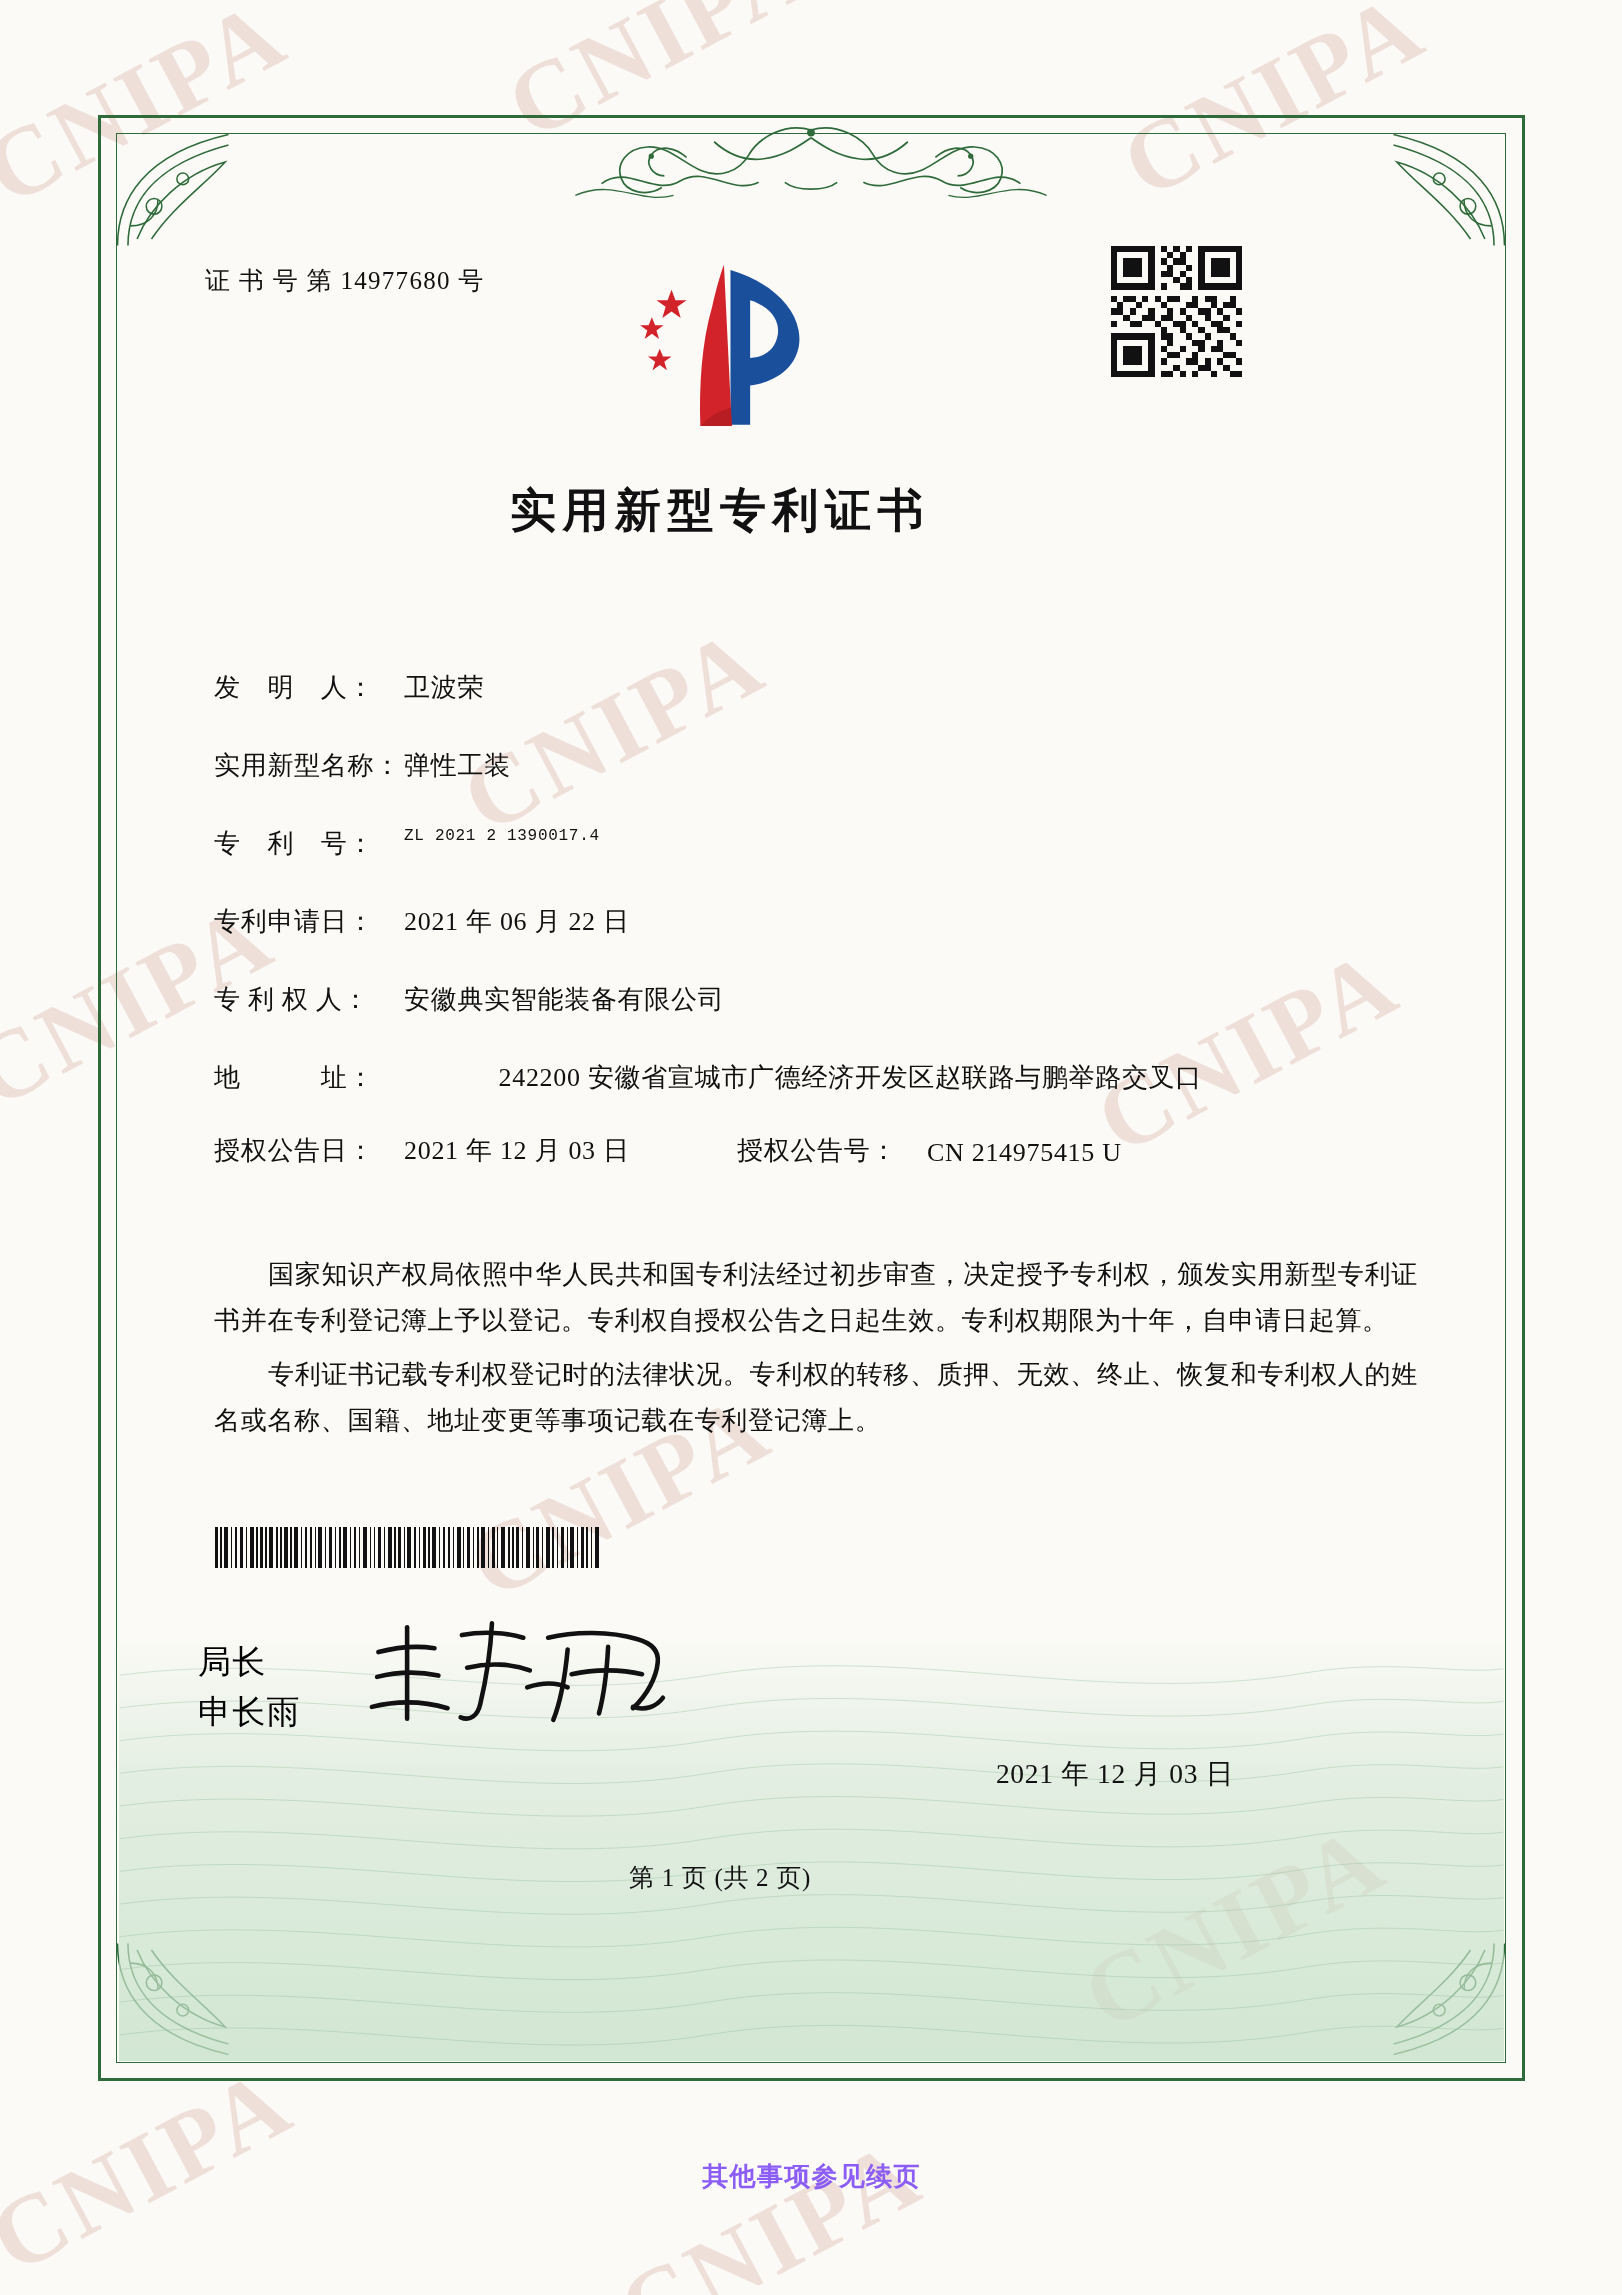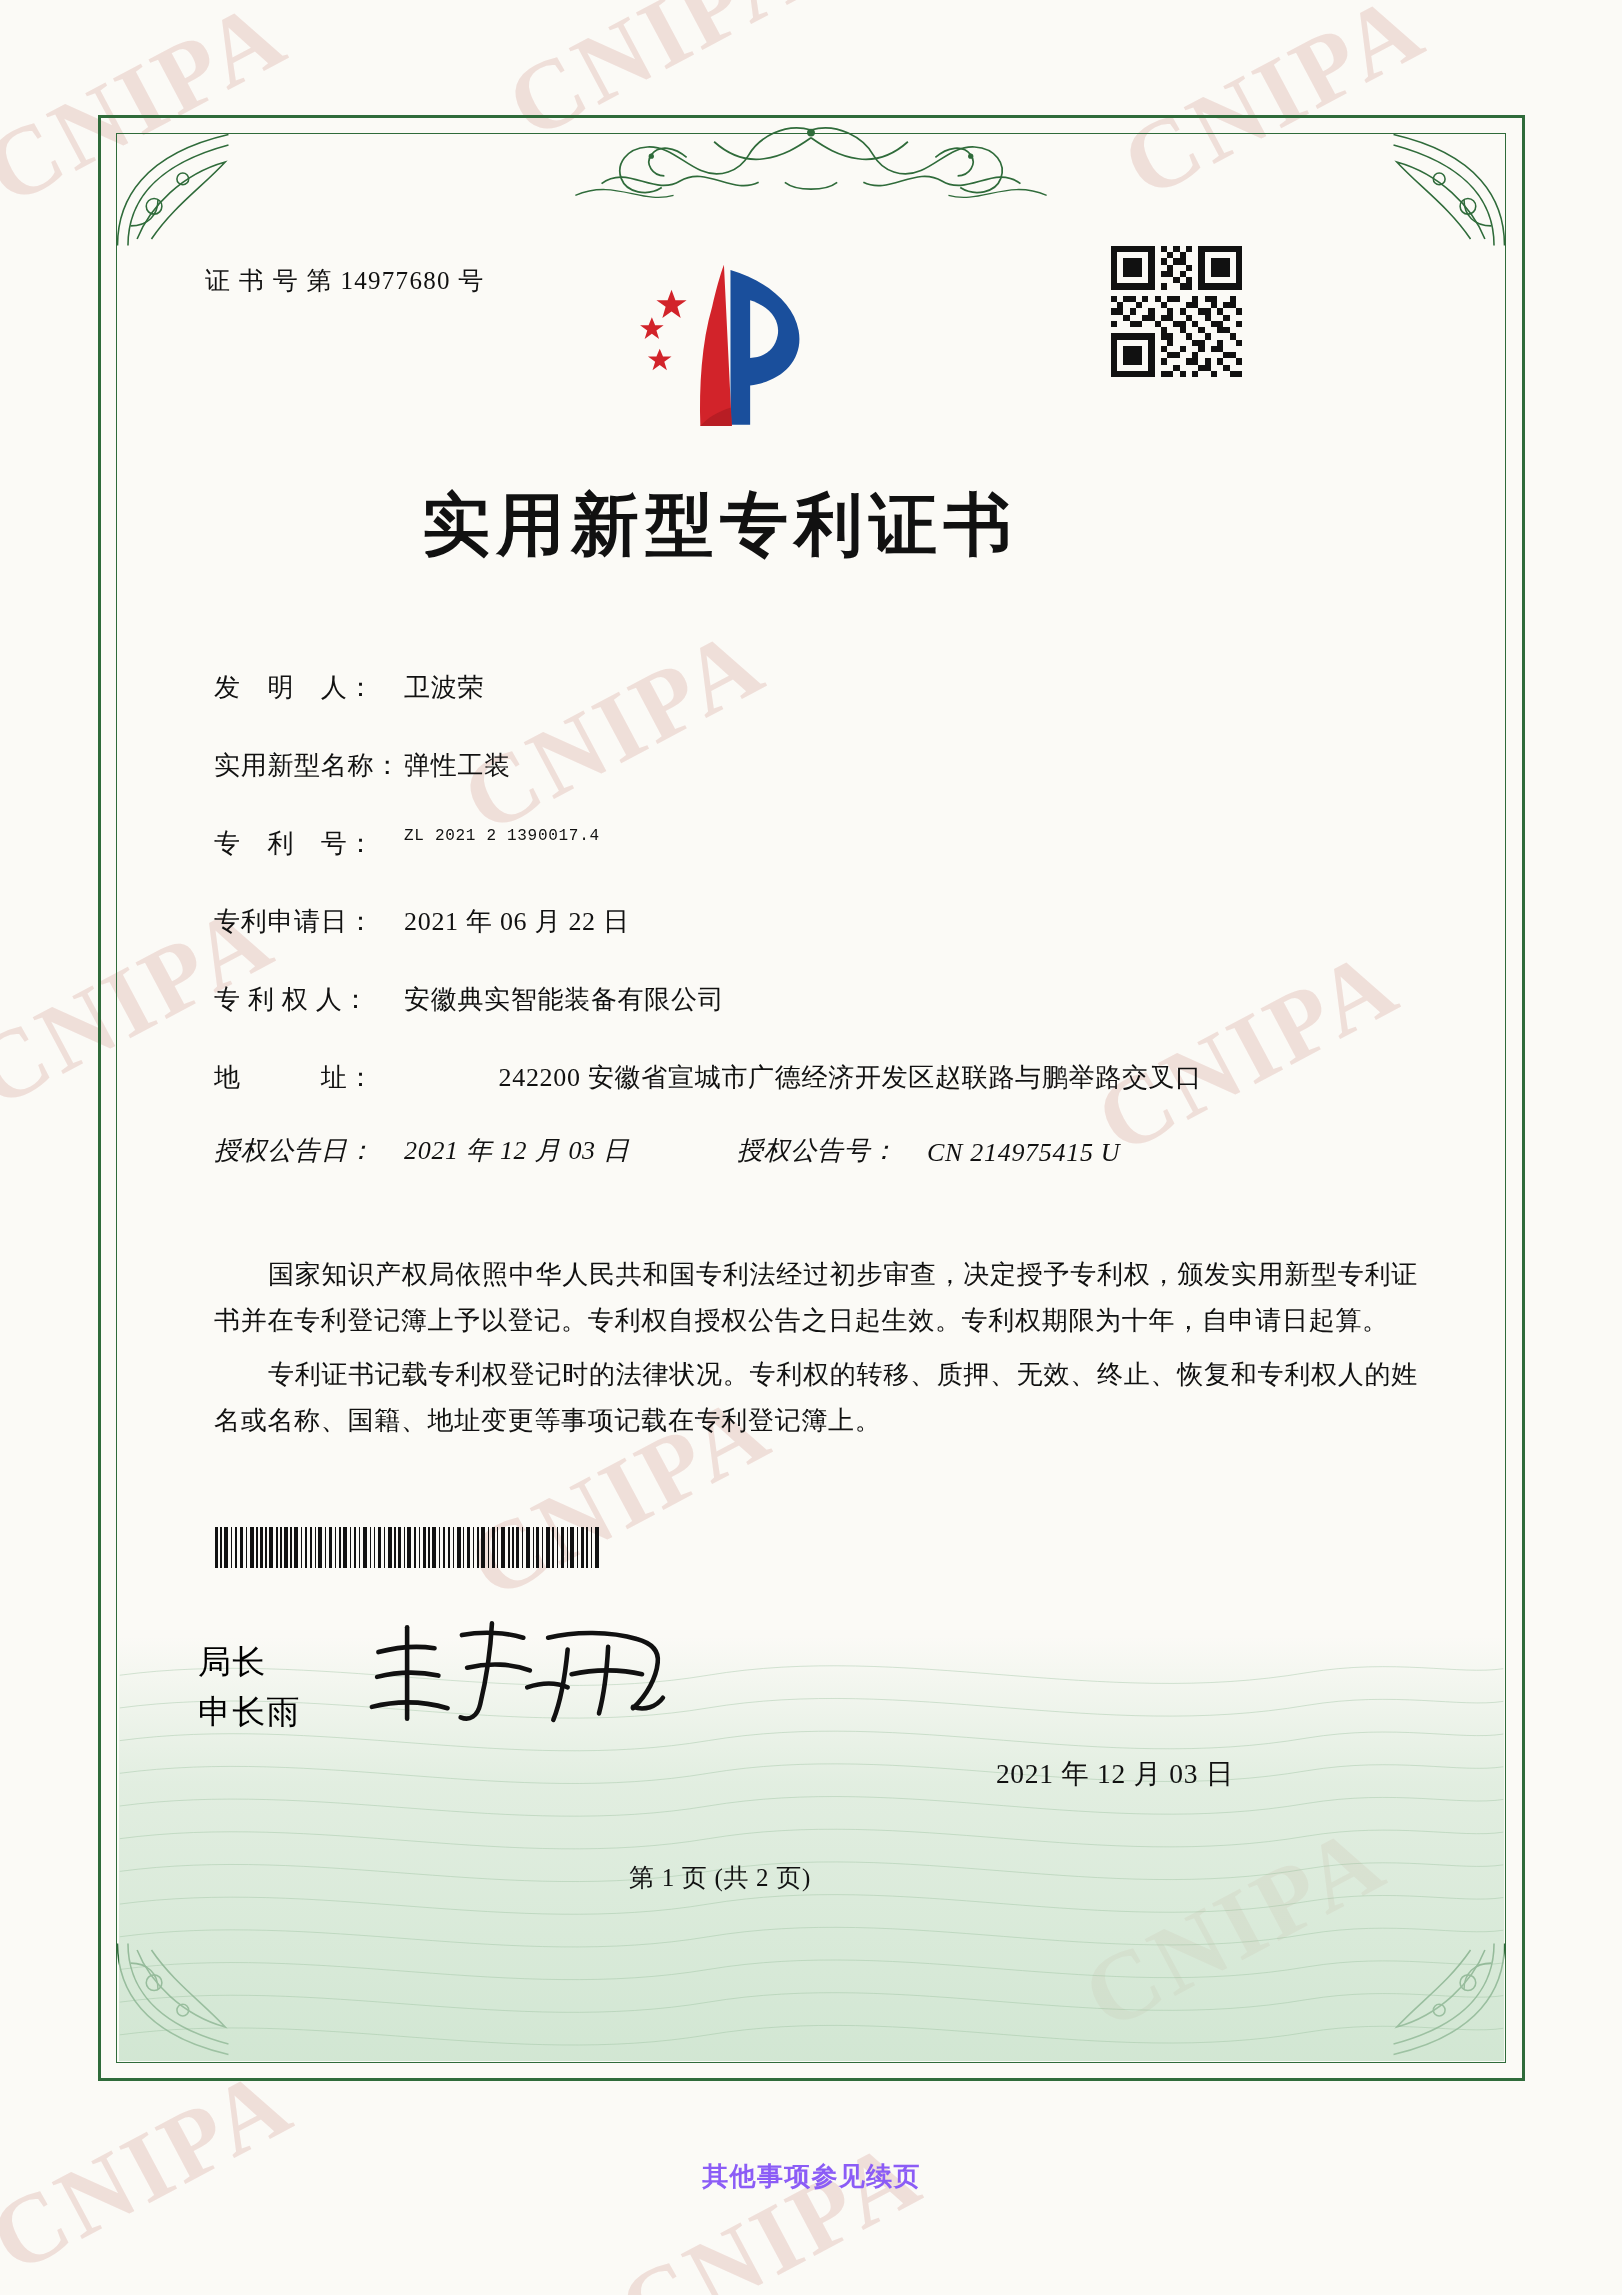--- a/index.html
+++ b/index.html
@@ -124,21 +124,21 @@
     width: 236px;
     height: 190px;
   }
 
   .title {
     position: absolute;
     left: 0;
     right: 0;
     top: 347px;
     text-align: center;
-    font-size: 68px;
+    font-size: 46px;
     font-weight: 700;
     letter-spacing: 6.5px;
     color: #111;
     font-family: "DejaVu Serif", "Liberation Serif", serif;
   }
 
   .fields {
     position: absolute;
     left: 98px;
     top: 537px;
@@ -168,21 +168,20 @@
     letter-spacing: 0.7px;
   }
   .field-row.tight { margin-bottom: 37px; }
 
   .dual-row {
     display: flex;
     align-items: flex-start;
     font-size: 26px;
     color: #111;
     margin-bottom: 20px;
-    font-style: italic;
   }
   .dual-left { width: 523px; flex: 0 0 523px; display: flex; }
   .dual-left .field-label { width: 190px; flex: 0 0 190px; }
   .dual-right { display: flex; align-items: flex-end; }
   .dual-right .field-label { width: 190px; flex: 0 0 190px; }
 
   .paragraphs {
     position: absolute;
     left: 98px;
     top: 1119px;

